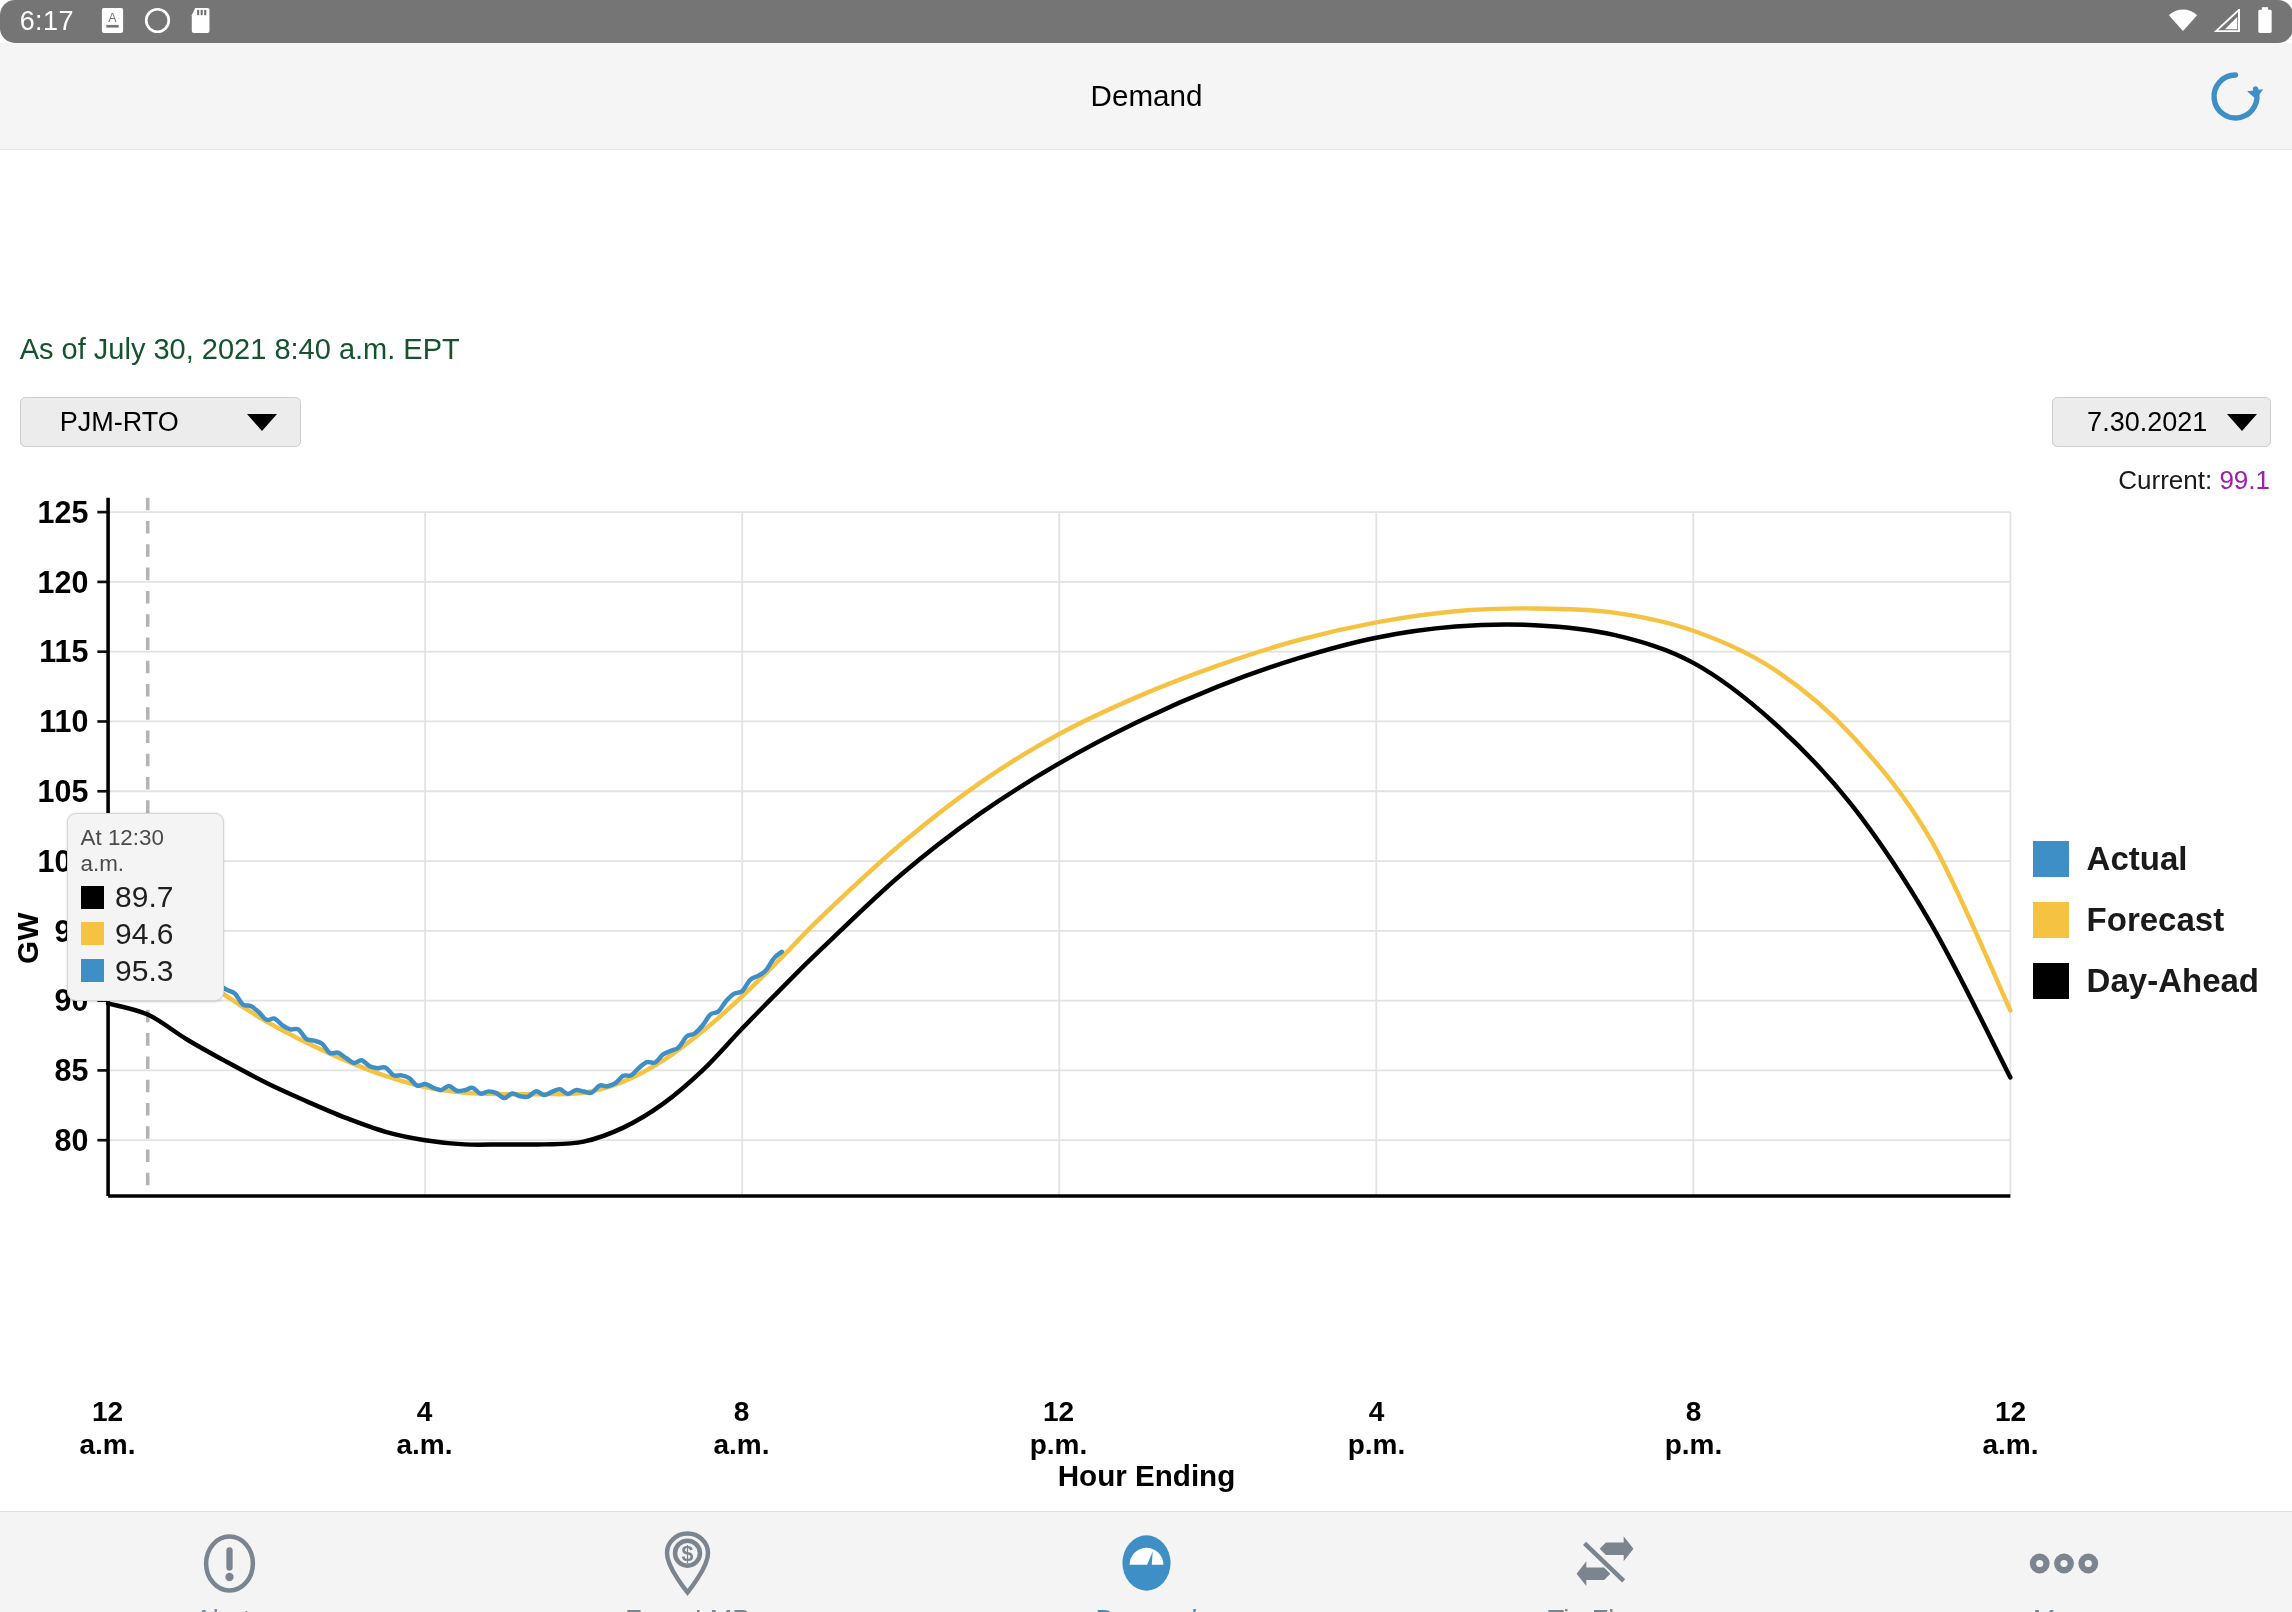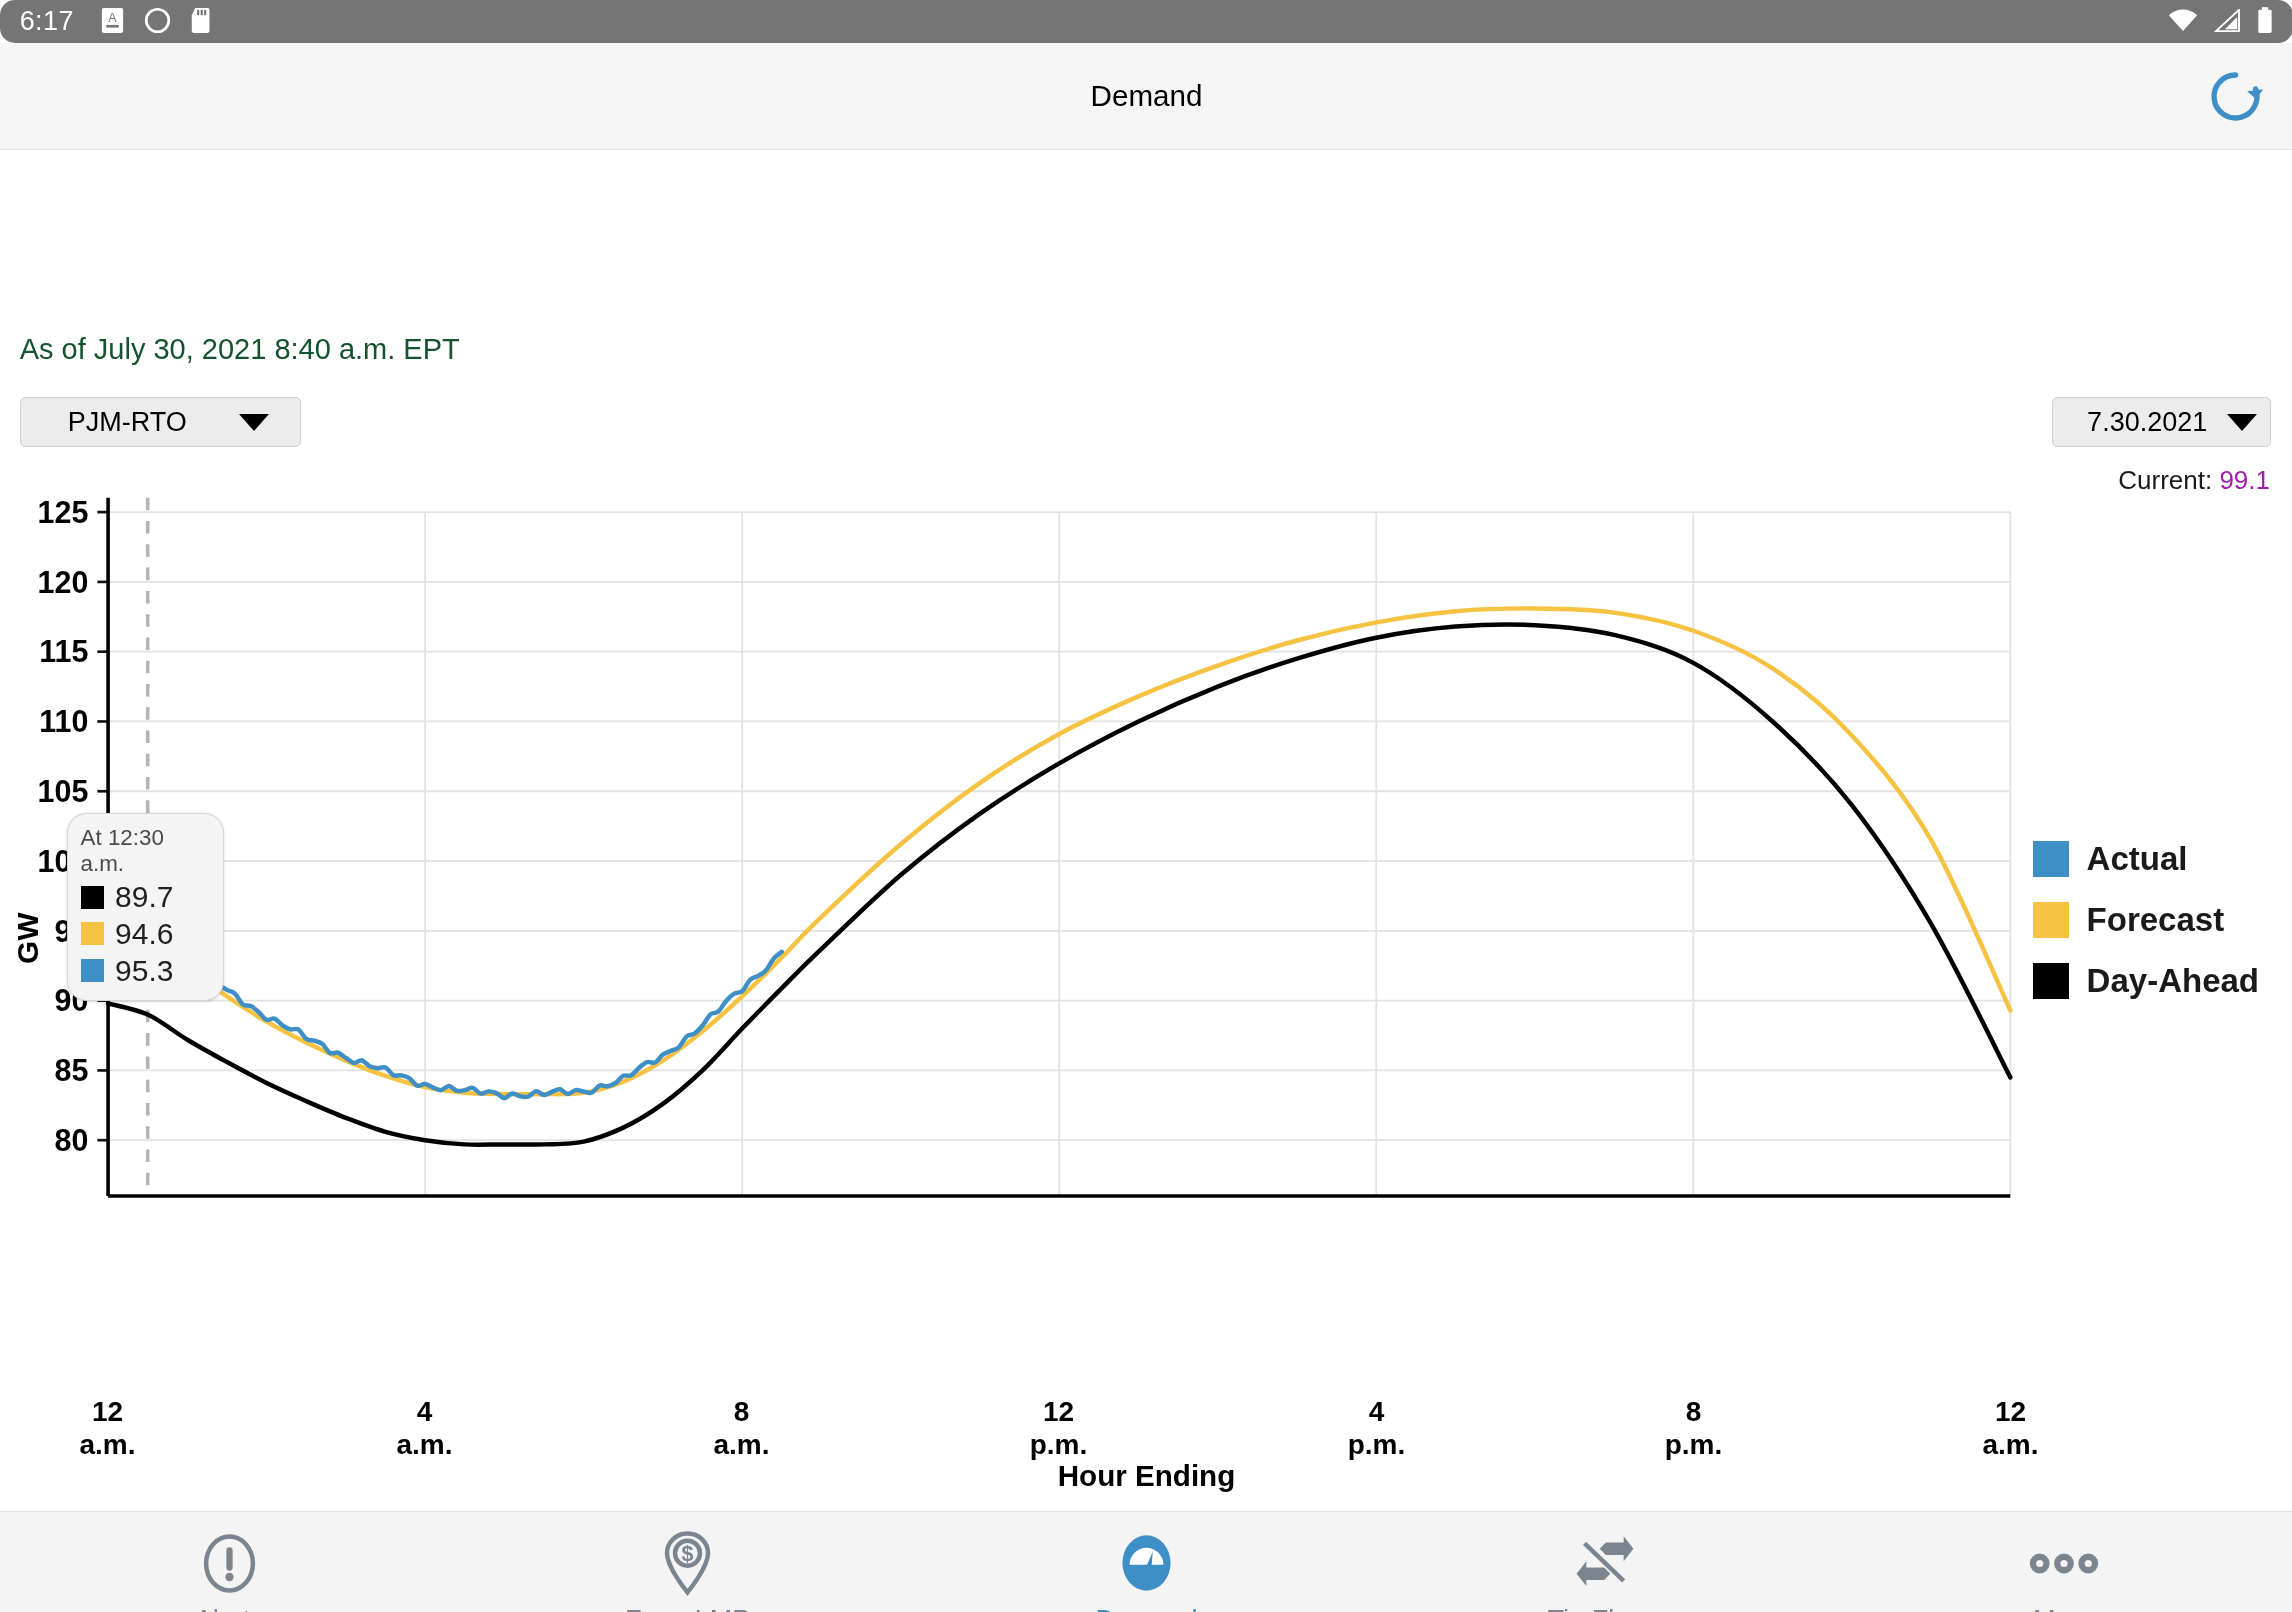--- a/index.html
+++ b/index.html
@@ -37,21 +37,21 @@
   #as-of{
     position:absolute; left:19.7px; top:183px;
     font-size:29px; color:#14532d;
   }
 
   .dropdown{
     position:absolute;
     background:#ececec; border:0.9px solid #cdcdcd; border-radius:5.4px;
     display:flex; align-items:center; cursor:pointer;
   }
-  #region-dropdown{ left:19.7px; top:247px; width:281px; height:50px; padding:0 31px; }
+  #region-dropdown{ left:19.7px; top:247px; width:281px; height:50px; padding:0 23px; }
   #date-dropdown{ right:22.4px; top:247px; width:219px; height:50px; padding:0 12.5px; }
   .dd-label{ font-size:27px; color:#000; }
   #region-dropdown .dd-label{ margin-left:16px; }
   #date-dropdown .dd-label{ margin-left:22px; }
   .caret{
     margin-left:auto;
     width:0;height:0;border-left:15px solid transparent;border-right:15px solid transparent;
     border-top:17px solid #000;
   }
 
@@ -66,21 +66,21 @@
 
   #y-axis-title{
     position:absolute; left:10.7px; top:788px;
     transform:rotate(-90deg) translate(-50%,0); transform-origin:left top;
     font-size:29.6px; font-weight:bold; letter-spacing:0.4px;
   }
 
   
   #chart-tooltip{
     position:absolute; left:67px; top:663px; width:157px;
-    background:#f4f4f4; border:0.9px solid #d6d6d6; border-radius:20px;
+    background:#f4f4f4; border:0.9px solid #d6d6d6; border-radius:9px;
     padding:10.7px 12.5px 12.5px 12.5px;
     box-shadow:0 0.9px 2.7px rgba(0,0,0,.15);
   }
   #tooltip-time{ font-size:22.4px; color:#4a4a4a; margin-bottom:3.6px; }
   .tt-row{ display:flex; align-items:center; gap:11.6px; margin-top:2.7px; }
   .tt-swatch{ width:23px; height:23px; flex:0 0 auto; }
   .tt-val{ font-size:30px; color:#1f1f1f; }
 
   
   #chart-legend{

